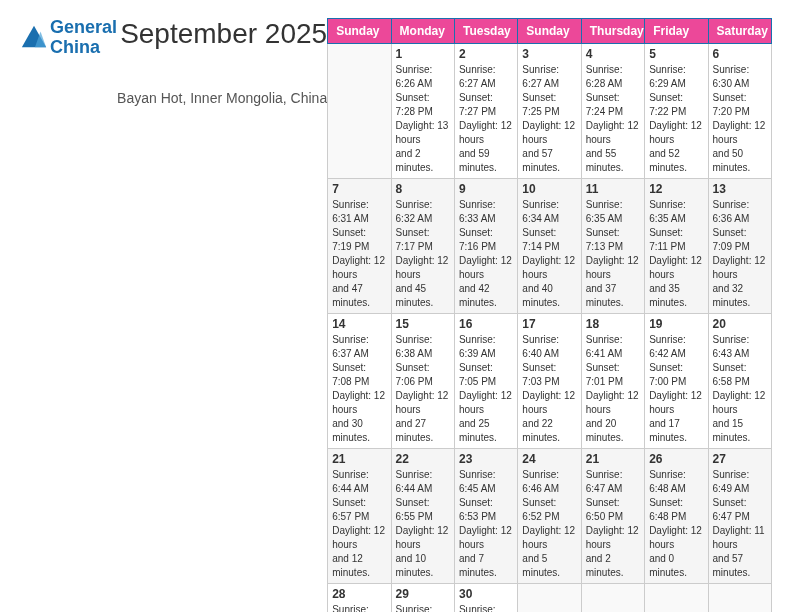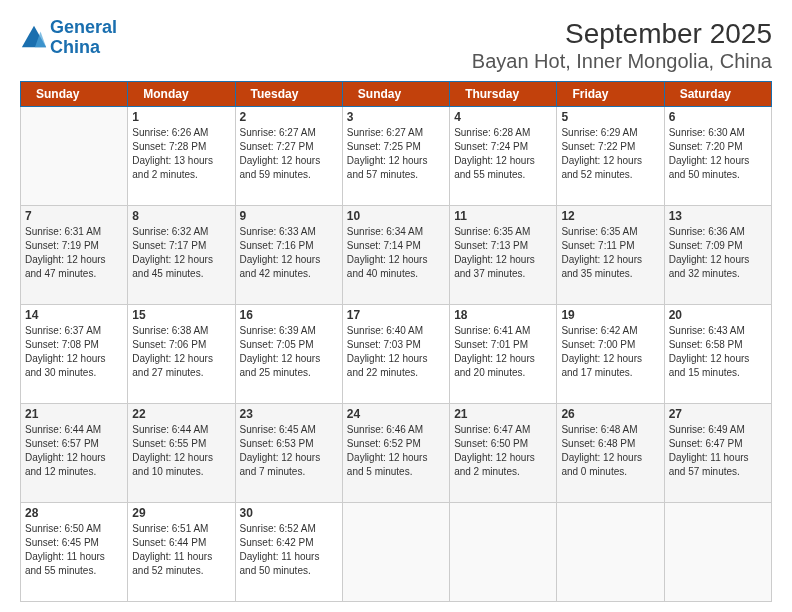--- a/index.html
+++ b/index.html
@@ -8,21 +8,20 @@
       background: #fff;
       width: 792px;
       height: 612px;
       overflow: hidden;
     }
     .page {
       width: 792px;
       height: 612px;
       padding: 18px 20px 10px 20px;
       display: flex;
-      flex-direction: column;
     }
     .header {
       display: flex;
       justify-content: space-between;
       align-items: flex-start;
       margin-bottom: 8px;
     }
     .logo {
       display: flex;
       align-items: center;
@@ -43,37 +42,38 @@
     }
     .title-block {
       text-align: right;
     }
     .title-block h1 {
       font-size: 28px;
       font-weight: normal;
       color: #333;
     }
     .title-block h2 {
-      font-size: 20px;
+      font-size: 14px;
       font-weight: normal;
       color: #555;
+      margin-top: 40px;
     }
     .calendar {
       flex: 1;
       border: 1px solid #ccc;
       border-collapse: collapse;
       width: 100%;
       table-layout: fixed;
     }
     .calendar thead tr th {
-      background: #c2410c;
+      background: #ec4899;
       color: #fff;
       font-size: 12px;
       font-weight: bold;
-      padding: 5px 15px;
+      padding: 5px 8px;
       text-align: left;
       border: 1px solid #1a6faf;
     }
     .calendar tbody tr td {
       vertical-align: top;
       border: 1px solid #ccc;
       padding: 3px 4px;
       font-size: 9.5px;
       color: #333;
       height: 80px;

